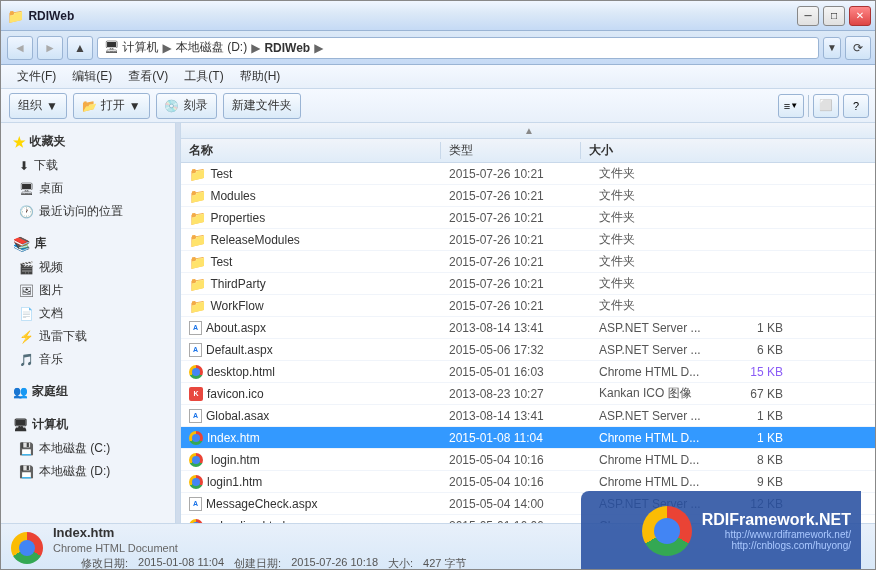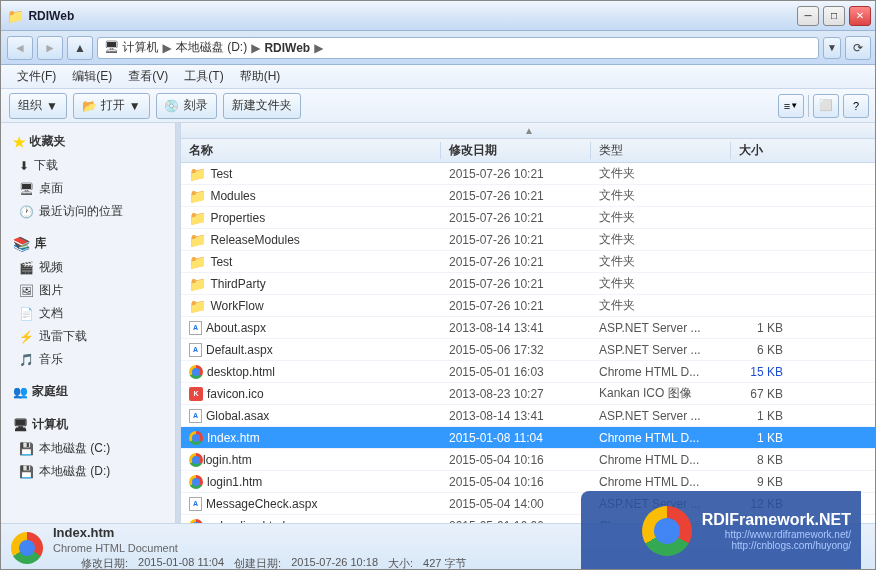--- a/index.html
+++ b/index.html
@@ -505,21 +505,20 @@
     </div>
 
     <div style="width:5px;background:#d0dcec;border-right:1px solid #c8d8ea;cursor:col-resize;"></div>
 
     <div class="filelist-container">
 
       <div class="header-scroll-indicator">▲</div>
 
       <div class="filelist-header">
         <div class="col-name">名称</div>
-        <div class="col-date">修改日期</div>
         <div class="col-type">类型</div>
         <div class="col-size">大小</div>
       </div>
 
       <div id="file-rows-container">
           <div class="file-row">
     <div class="col-name-val" style="color:#333;display:flex;align-items:center;gap:4px;width:260px;min-width:260px;padding:0 8px;font-size:12px;overflow:hidden;white-space:nowrap;">
       <span style="color:#f0a500;font-size:14px;">📁</span>
       <span>Test</span>
     </div>
@@ -601,21 +600,21 @@
   </div>
           <div class="file-row">
     <div class="col-name-val" style="color:#333;display:flex;align-items:center;gap:4px;width:260px;min-width:260px;padding:0 8px;font-size:12px;overflow:hidden;white-space:nowrap;">
       <span style="display:inline-block;width:14px;height:14px;border-radius:50%;background:conic-gradient(#ea4335 0 120deg,#34a853 120deg 240deg,#fbbc04 240deg 360deg);position:relative;flex-shrink:0;vertical-align:middle;">
                 <span style="position:absolute;top:3px;left:3px;width:8px;height:8px;border-radius:50%;background:#4285f4;"></span>
               </span>
       <span>desktop.html</span>
     </div>
     <div class="col-date-val" style="color:#555;">2015-05-01 16:03</div>
     <div class="col-type-val" style="color:#555;">Chrome HTML D...</div>
-    <div class="col-size-val" style="color:#1d4ed8;">15 KB</div>
+    <div class="col-size-val" style="color:#8b5cf6;">15 KB</div>
   </div>
           <div class="file-row">
     <div class="col-name-val" style="color:#333;display:flex;align-items:center;gap:4px;width:260px;min-width:260px;padding:0 8px;font-size:12px;overflow:hidden;white-space:nowrap;">
       <span style="display:inline-flex;width:14px;height:14px;border-radius:2px;background:#e8483f;align-items:center;justify-content:center;font-size:7px;color:white;font-weight:bold;flex-shrink:0;">K</span>
       <span>favicon.ico</span>
     </div>
     <div class="col-date-val" style="color:#555;">2013-08-23 10:27</div>
     <div class="col-type-val" style="color:#555;">Kankan ICO 图像</div>
     <div class="col-size-val" style="color:#555;">67 KB</div>
   </div>
@@ -633,21 +632,21 @@
       <span style="display:inline-block;width:14px;height:14px;border-radius:50%;background:conic-gradient(#ea4335 0 120deg,#34a853 120deg 240deg,#fbbc04 240deg 360deg);position:relative;flex-shrink:0;vertical-align:middle;">
                 <span style="position:absolute;top:3px;left:3px;width:8px;height:8px;border-radius:50%;background:#4285f4;"></span>
               </span>
       <span>Index.htm</span>
     </div>
     <div class="col-date-val" style="color:white;">2015-01-08 11:04</div>
     <div class="col-type-val" style="color:white;">Chrome HTML D...</div>
     <div class="col-size-val" style="color:white;">1 KB</div>
   </div>
           <div class="file-row">
-    <div class="col-name-val" style="color:#333;display:flex;align-items:center;gap:0;width:260px;min-width:260px;padding:0 8px;font-size:12px;overflow:hidden;white-space:nowrap;">
+    <div class="col-name-val" style="color:#333;display:flex;align-items:center;gap:8px;width:260px;min-width:260px;padding:0 8px;font-size:12px;overflow:hidden;white-space:nowrap;">
       <span style="display:inline-block;width:14px;height:14px;border-radius:50%;background:conic-gradient(#ea4335 0 120deg,#34a853 120deg 240deg,#fbbc04 240deg 360deg);position:relative;flex-shrink:0;vertical-align:middle;">
                 <span style="position:absolute;top:3px;left:3px;width:8px;height:8px;border-radius:50%;background:#4285f4;"></span>
               </span>
       <span>login.htm</span>
     </div>
     <div class="col-date-val" style="color:#555;">2015-05-04 10:16</div>
     <div class="col-type-val" style="color:#555;">Chrome HTML D...</div>
     <div class="col-size-val" style="color:#555;">8 KB</div>
   </div>
           <div class="file-row">

